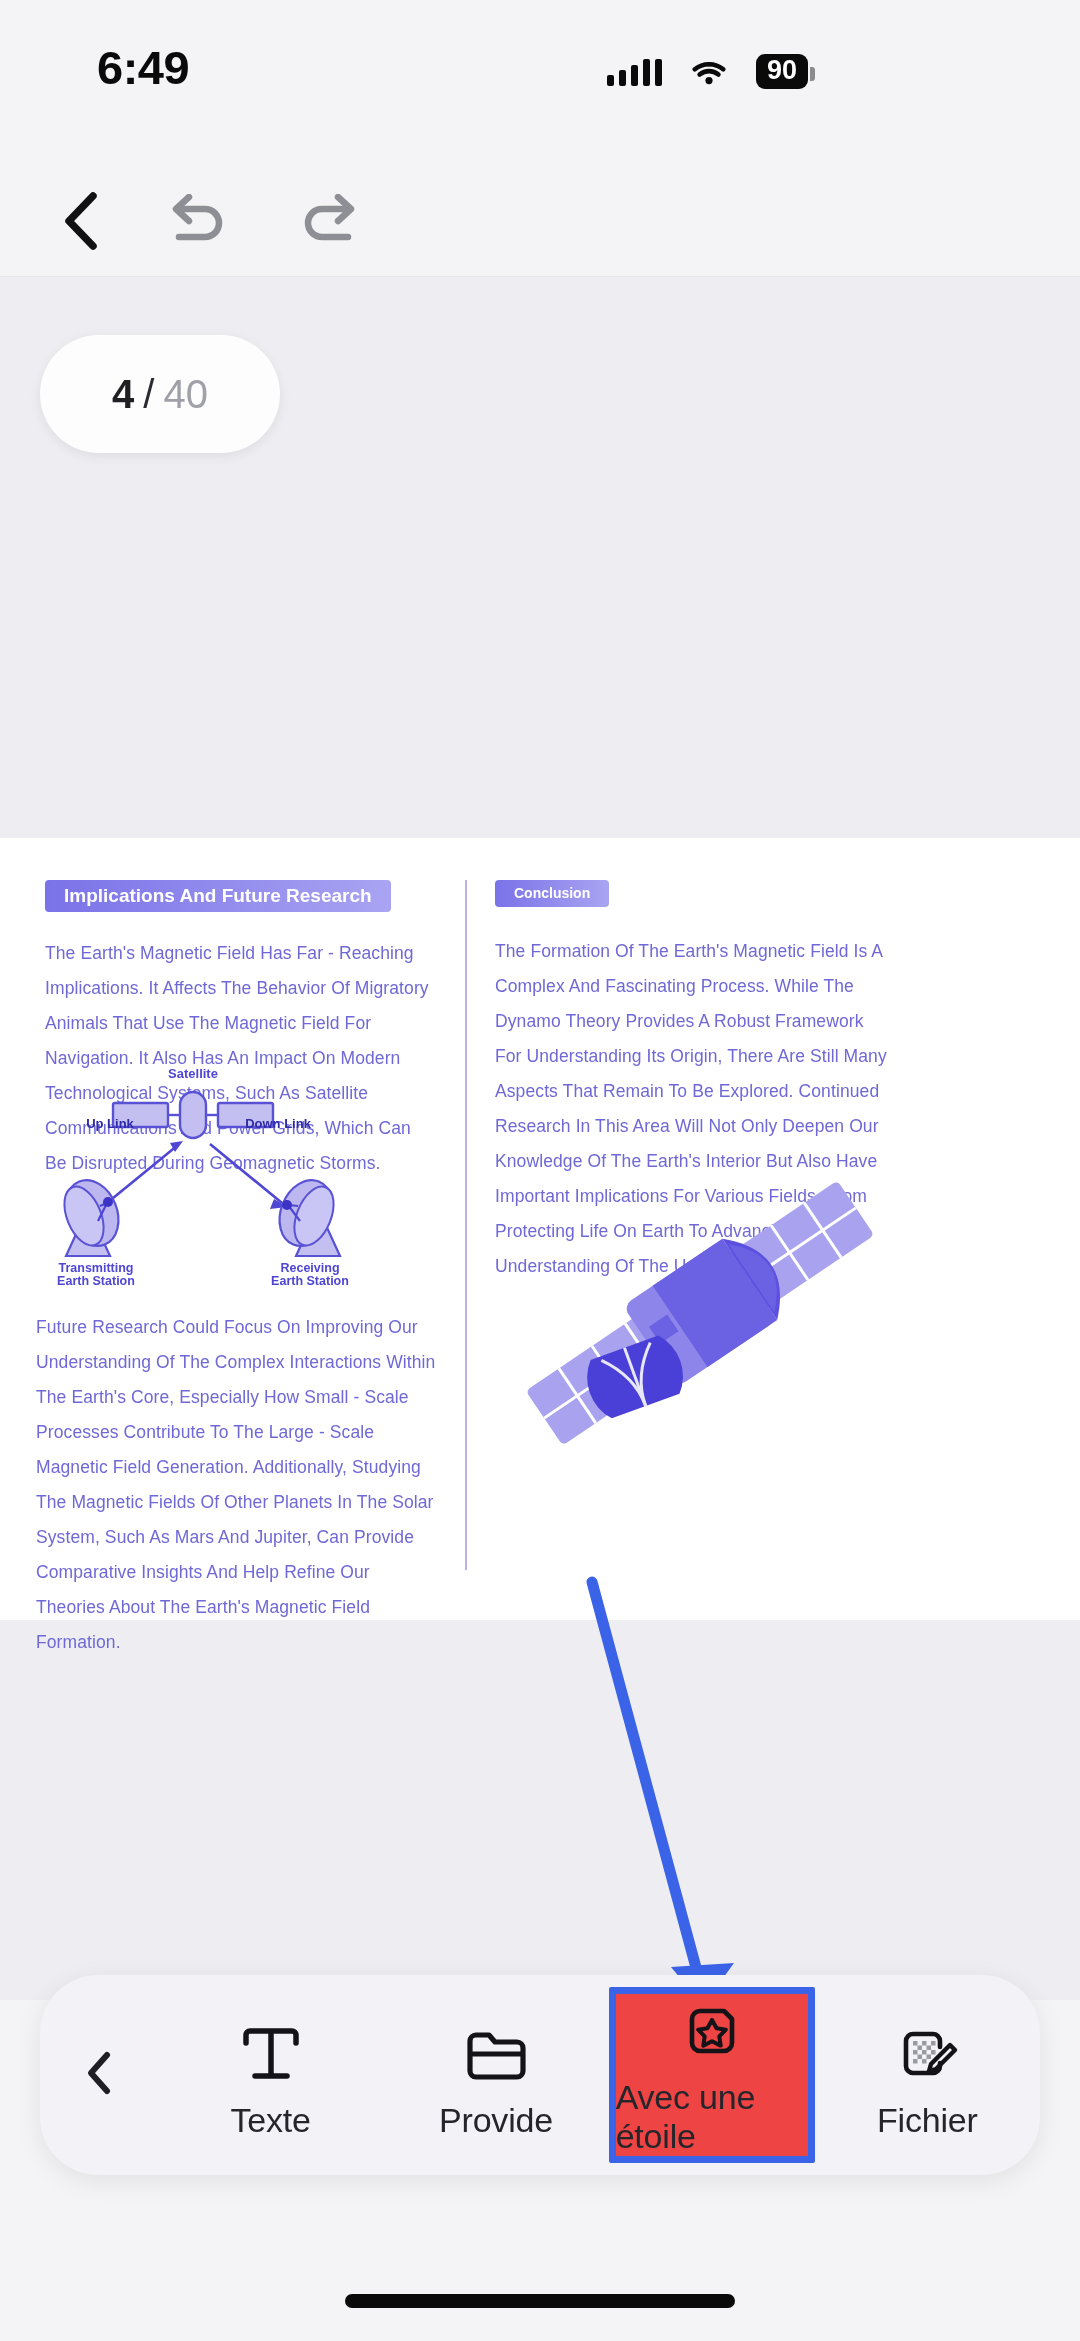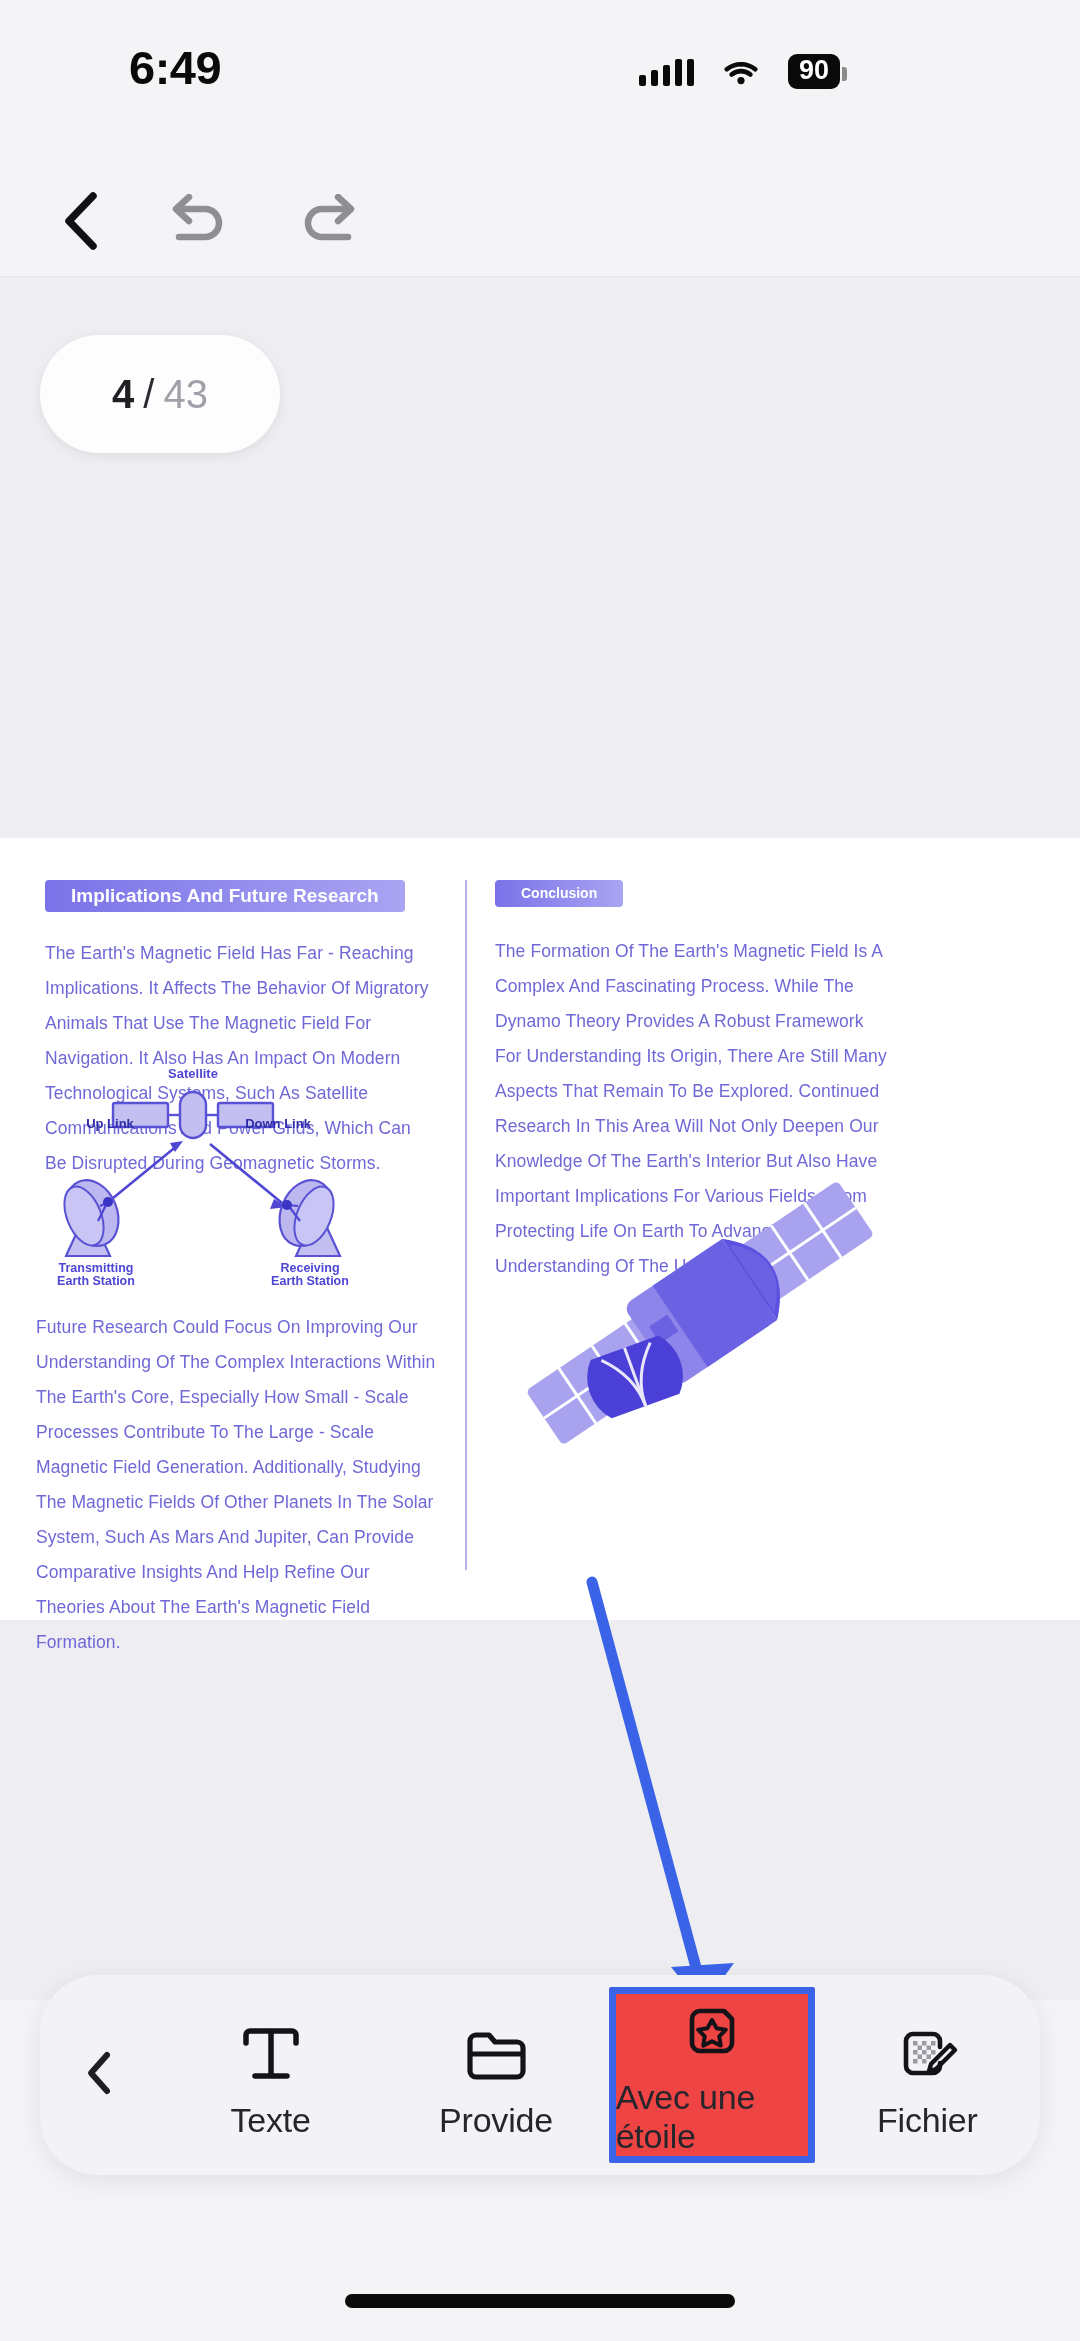--- a/index.html
+++ b/index.html
@@ -5,21 +5,21 @@
   * { margin:0; padding:0; box-sizing:border-box; }
   html, body {
     width:1080px; height:2341px;
     background:#f2f2f6;
     font-family:"Liberation Sans", sans-serif;
     overflow:hidden;
   }
   #screen { position:relative; width:1080px; height:2341px; background:#f4f4f7; }
 
   
-  #statusbar { position:absolute; left:0; top:0; width:860px; height:112px;margin-left:32px; }
+  #statusbar { position:absolute; left:0; top:0; width:860px; height:112px; }
   #clock {
     position:absolute; left:97px; top:40px;
     font-size:47px; font-weight:700; color:#0a0a0a;
     letter-spacing:-0.5px;
   }
   #status-right { position:absolute; right:52px; top:54px; display:flex; align-items:center; gap:30px;justify-content:space-between; }
   .sig { display:flex; align-items:flex-end; gap:5px; height:28px; }
   .sig i { display:block; width:7px; background:#0a0a0a; border-radius:2px; }
   .sig i:nth-child(1){height:11px} .sig i:nth-child(2){height:16px}
   .sig i:nth-child(3){height:21px} .sig i:nth-child(4){height:27px}
@@ -55,21 +55,21 @@
   #page-pill .sep { font-size:40px; font-weight:400; color:#2a2a30; }
   #page-pill .tot { font-size:40px; font-weight:500; color:#a0a0a8; }
 
   
   #slide { position:absolute; left:0; top:838px; width:1080px; height:782px; background:#fff; }
   #col-divider { position:absolute; left:465px; top:42px; width:2px; height:690px; background:#b7b1e8; }
 
   .badge {
     display:inline-block; color:#fff; font-weight:700;
     background:linear-gradient(90deg,#7a72e8 0%, #a9a4f2 100%);
-    border-radius:4px; padding:6px 26px 7px; line-height:1;
+    border-radius:4px; padding:6px 19px 7px; line-height:1;
   }
   #left-col  { position:absolute; left:45px;  top:42px; width:390px; }
   #right-col { position:absolute; left:495px; top:42px; width:400px; }
   #left-col .badge  { font-size:19px; }
   #right-col .badge { font-size:14px; }
   .body-text {
     color:#6f68d6; font-size:17.5px; line-height:2.0;
     letter-spacing:.1px;
   }
   #para1 { margin-top:24px; }
@@ -161,21 +161,21 @@
         <path d="M38 3 L51 15 L38 27" fill="none" stroke="#8e8e95" stroke-width="6.5" stroke-linecap="round" stroke-linejoin="round"></path>
       </svg>
     </span>
   </div>
 
   <div id="canvas"></div>
 
   <div id="page-pill">
     <span class="cur">4</span>
     <span class="sep">/</span>
-    <span class="tot">43</span>
+    <span class="tot">40</span>
   </div>
 
   <div id="slide">
 
     <div id="col-divider"></div>
 
     <div id="left-col">
       <div class="badge">Implications And Future Research</div>
       <div class="body-text" id="para1">The Earth's Magnetic Field Has Far - Reaching Implications. It Affects The Behavior Of Migratory Animals That Use The Magnetic Field For Navigation. It Also Has An Impact On Modern Technological Systems, Such As Satellite Communications And Power Grids, Which Can Be Disrupted During Geomagnetic Storms.</div>
     </div>

